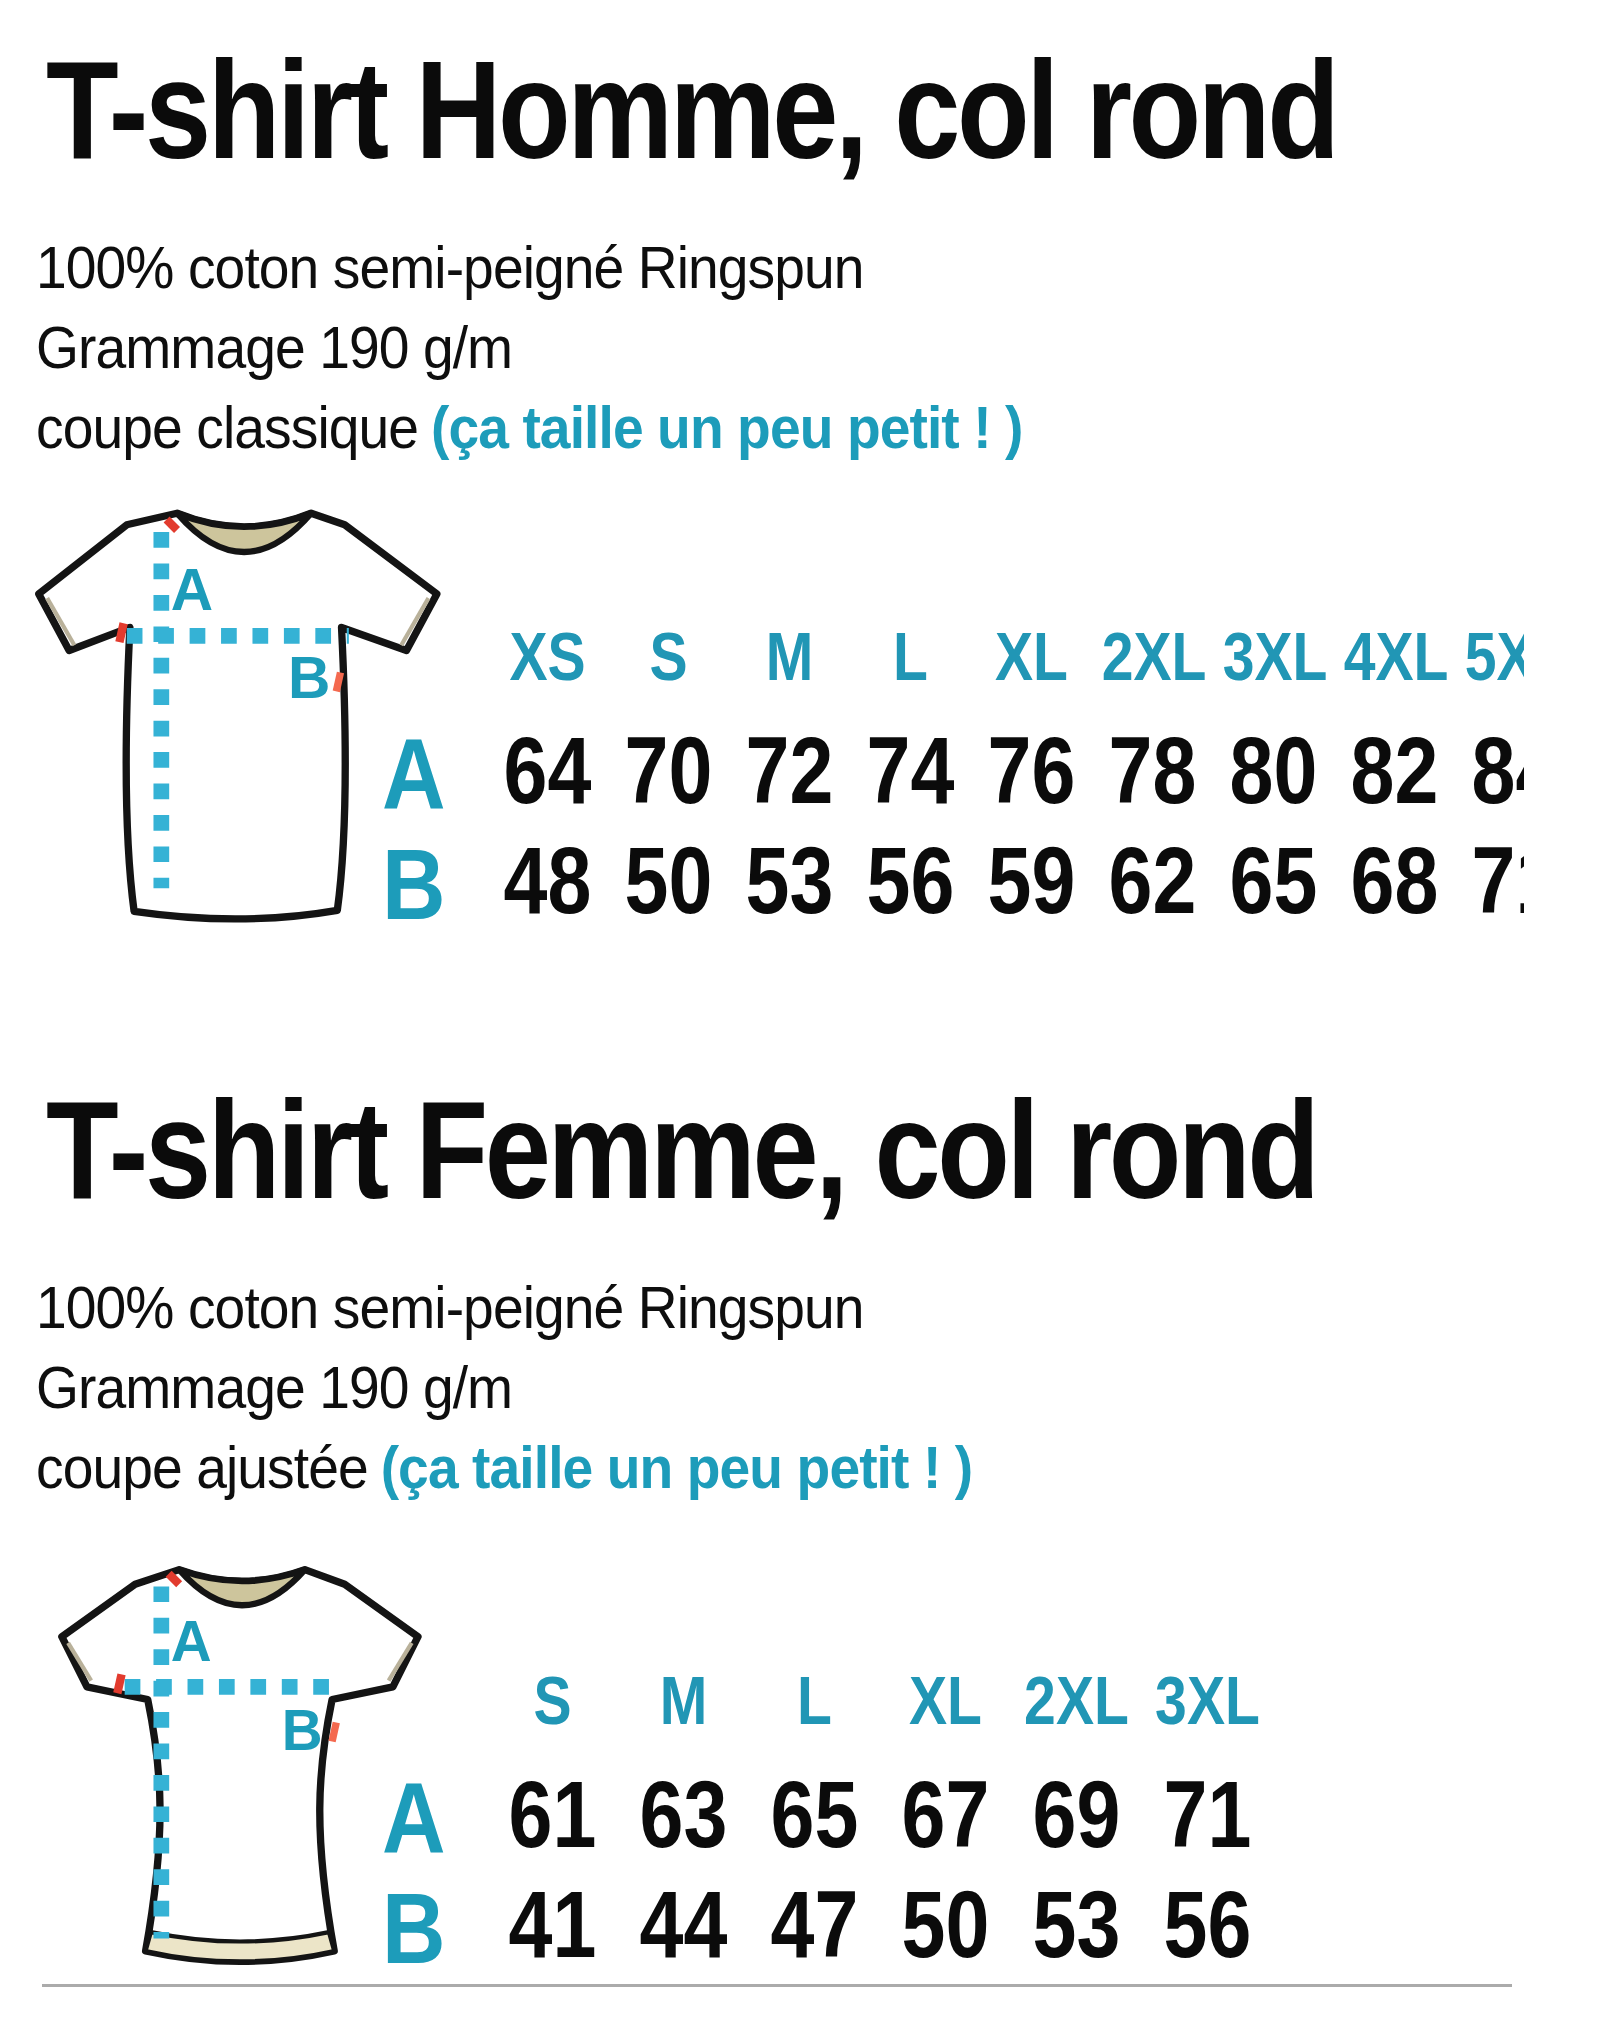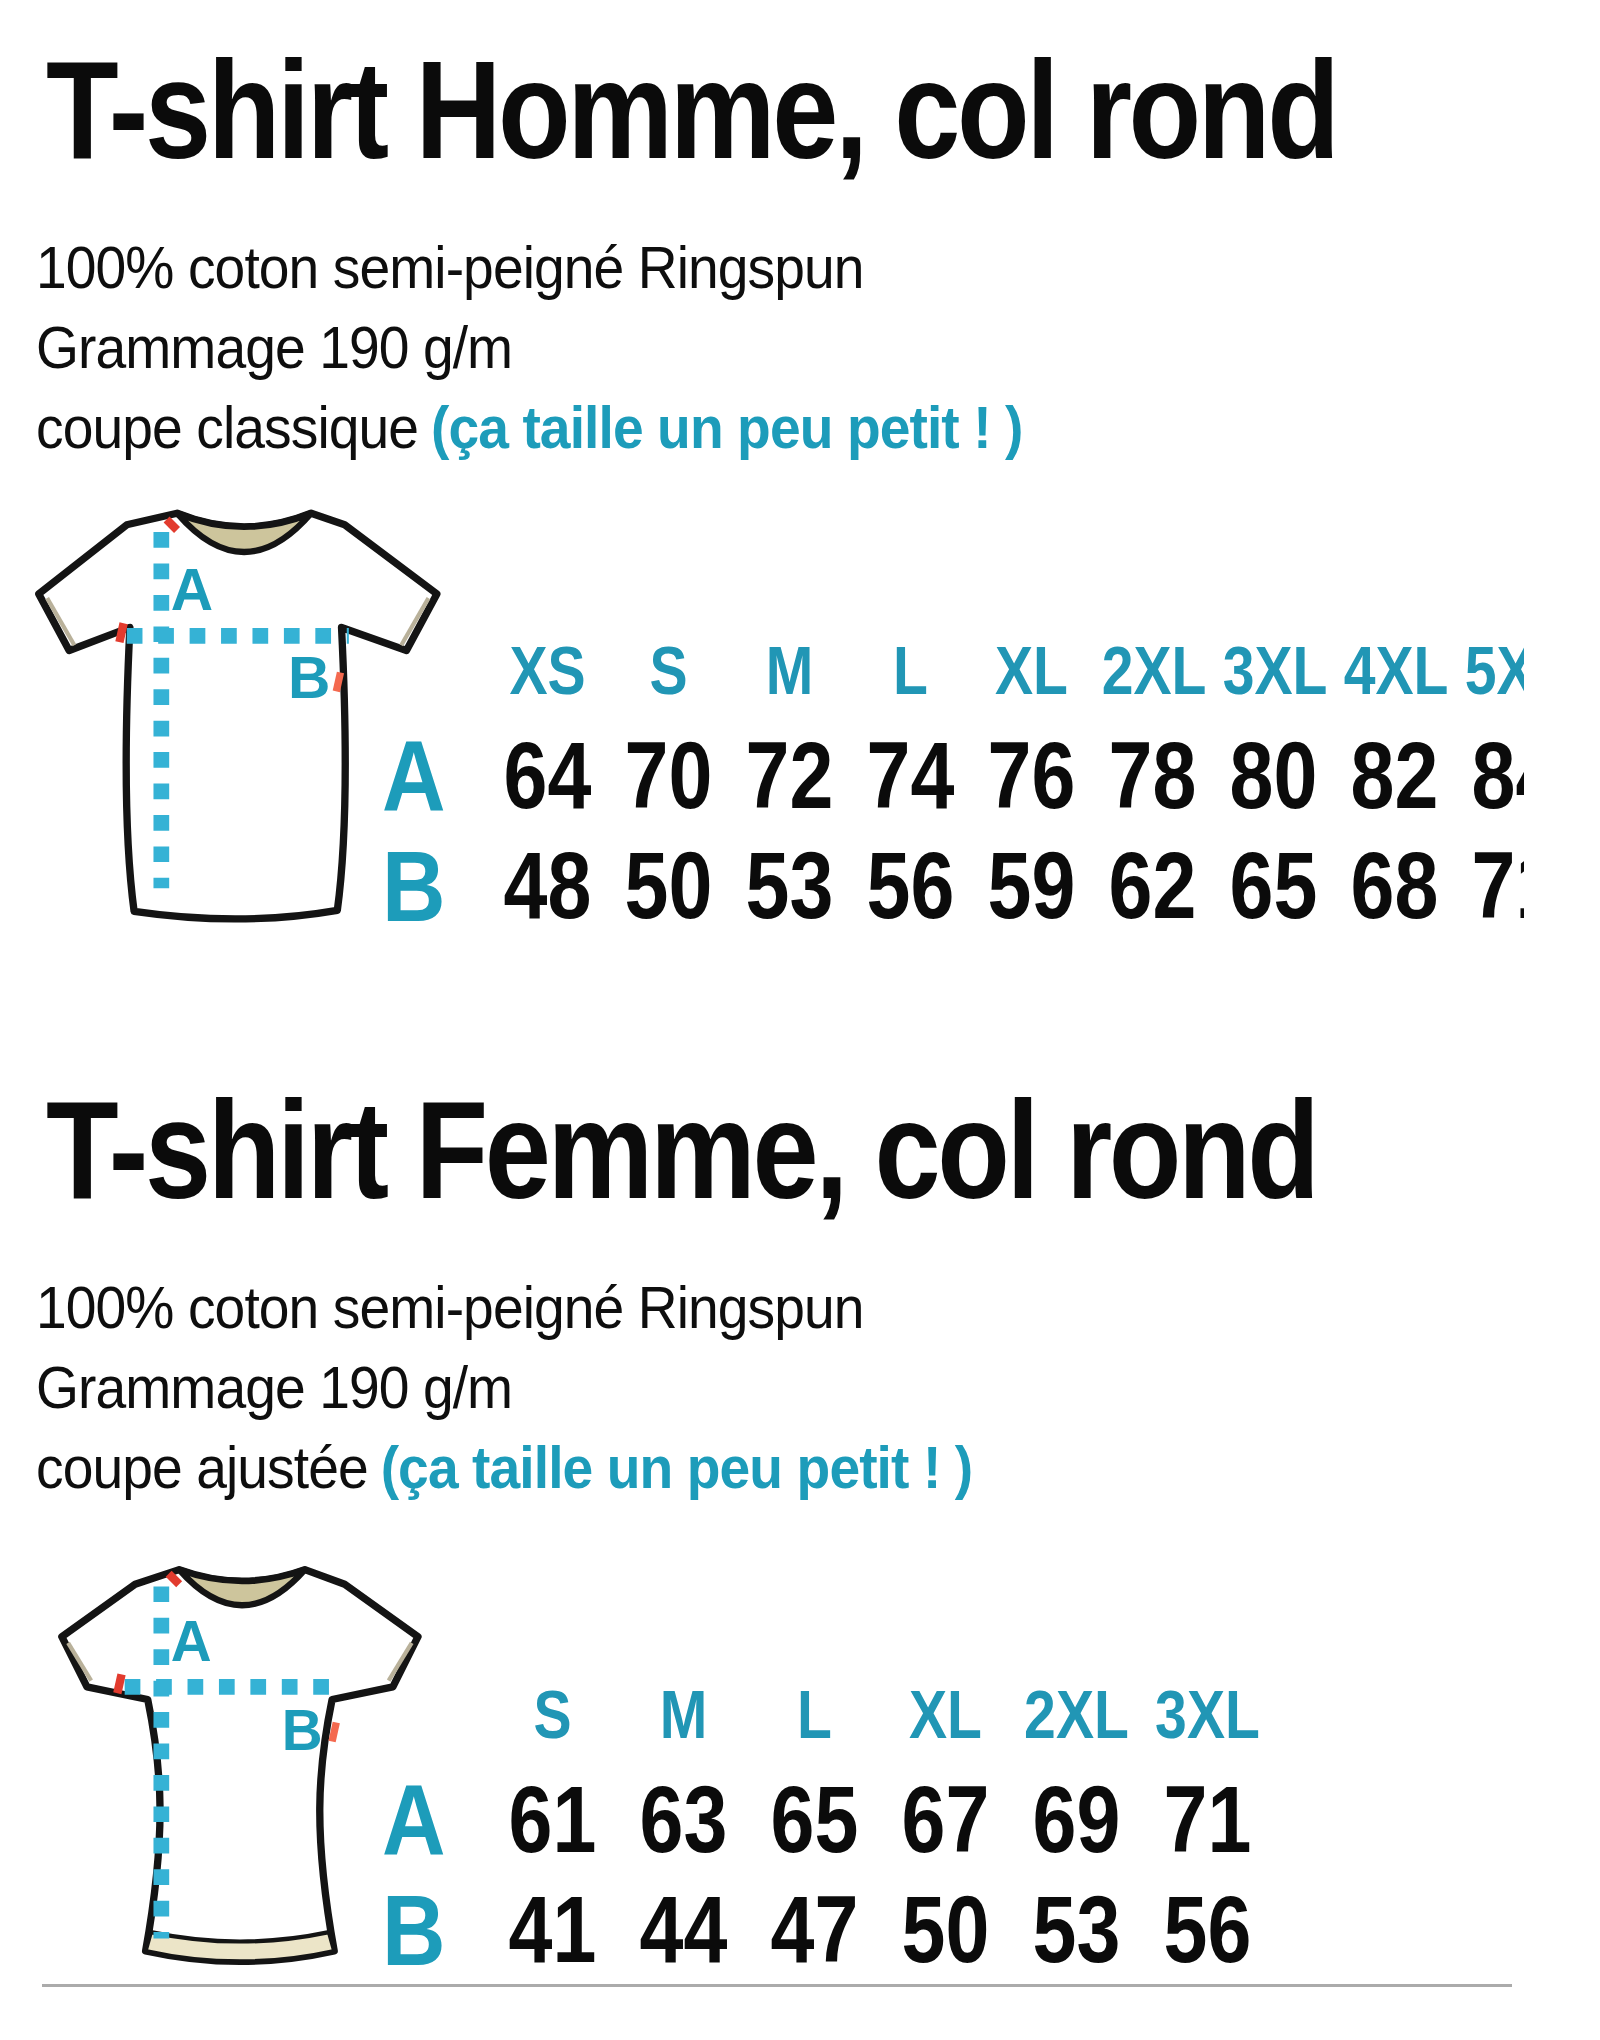--- a/index.html
+++ b/index.html
@@ -16,21 +16,21 @@
   }
   .desc {
     position:absolute; left:36px; font-size:60px; letter-spacing:-1px;
     line-height:80px; color:#0e0e0e; white-space:nowrap;
     transform:scaleX(0.92); transform-origin:left top;
   }
   .teal-note { color:#1d9cba; font-weight:700; margin-left:14px; }
   .tee { position:absolute; left:22px; width:440px; height:472px; }
   .tee text { font-family:"Liberation Sans", sans-serif; font-weight:700; fill:#1d9cba; }
   .size-table { position:absolute; left:382px; }
-  .t-row { display:flex; align-items:center; }
+  .t-row { display:flex; align-items:flex-start; }
   .t-row.head { height:96px; }
   .t-row.vals { height:104px; margin-top:6px; }
   .t-label {
     width:105px; text-align:left; color:#1d9cba; font-weight:700;
     font-size:100px; line-height:1; transform:scaleX(0.88); transform-origin:left center;
   }
   .t-cell {
     text-align:center; line-height:1;
     transform:scaleX(0.84); transform-origin:center center; white-space:nowrap;
   }

